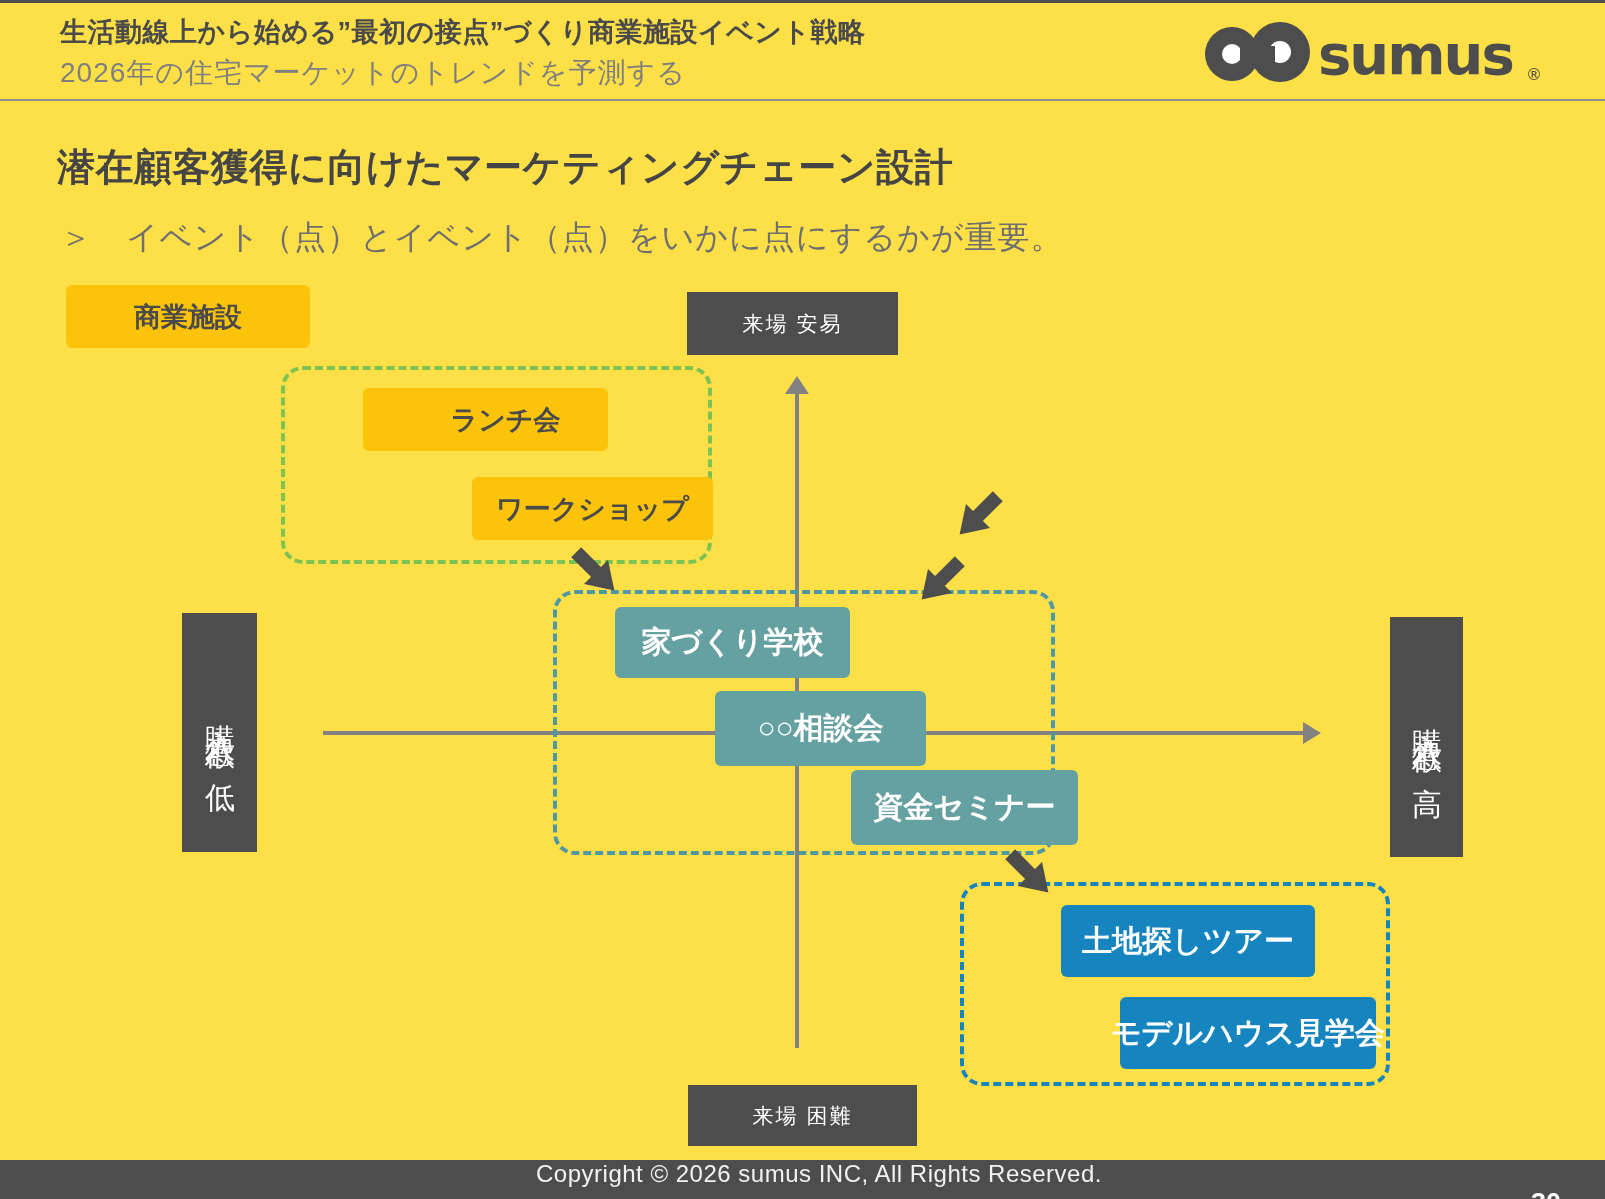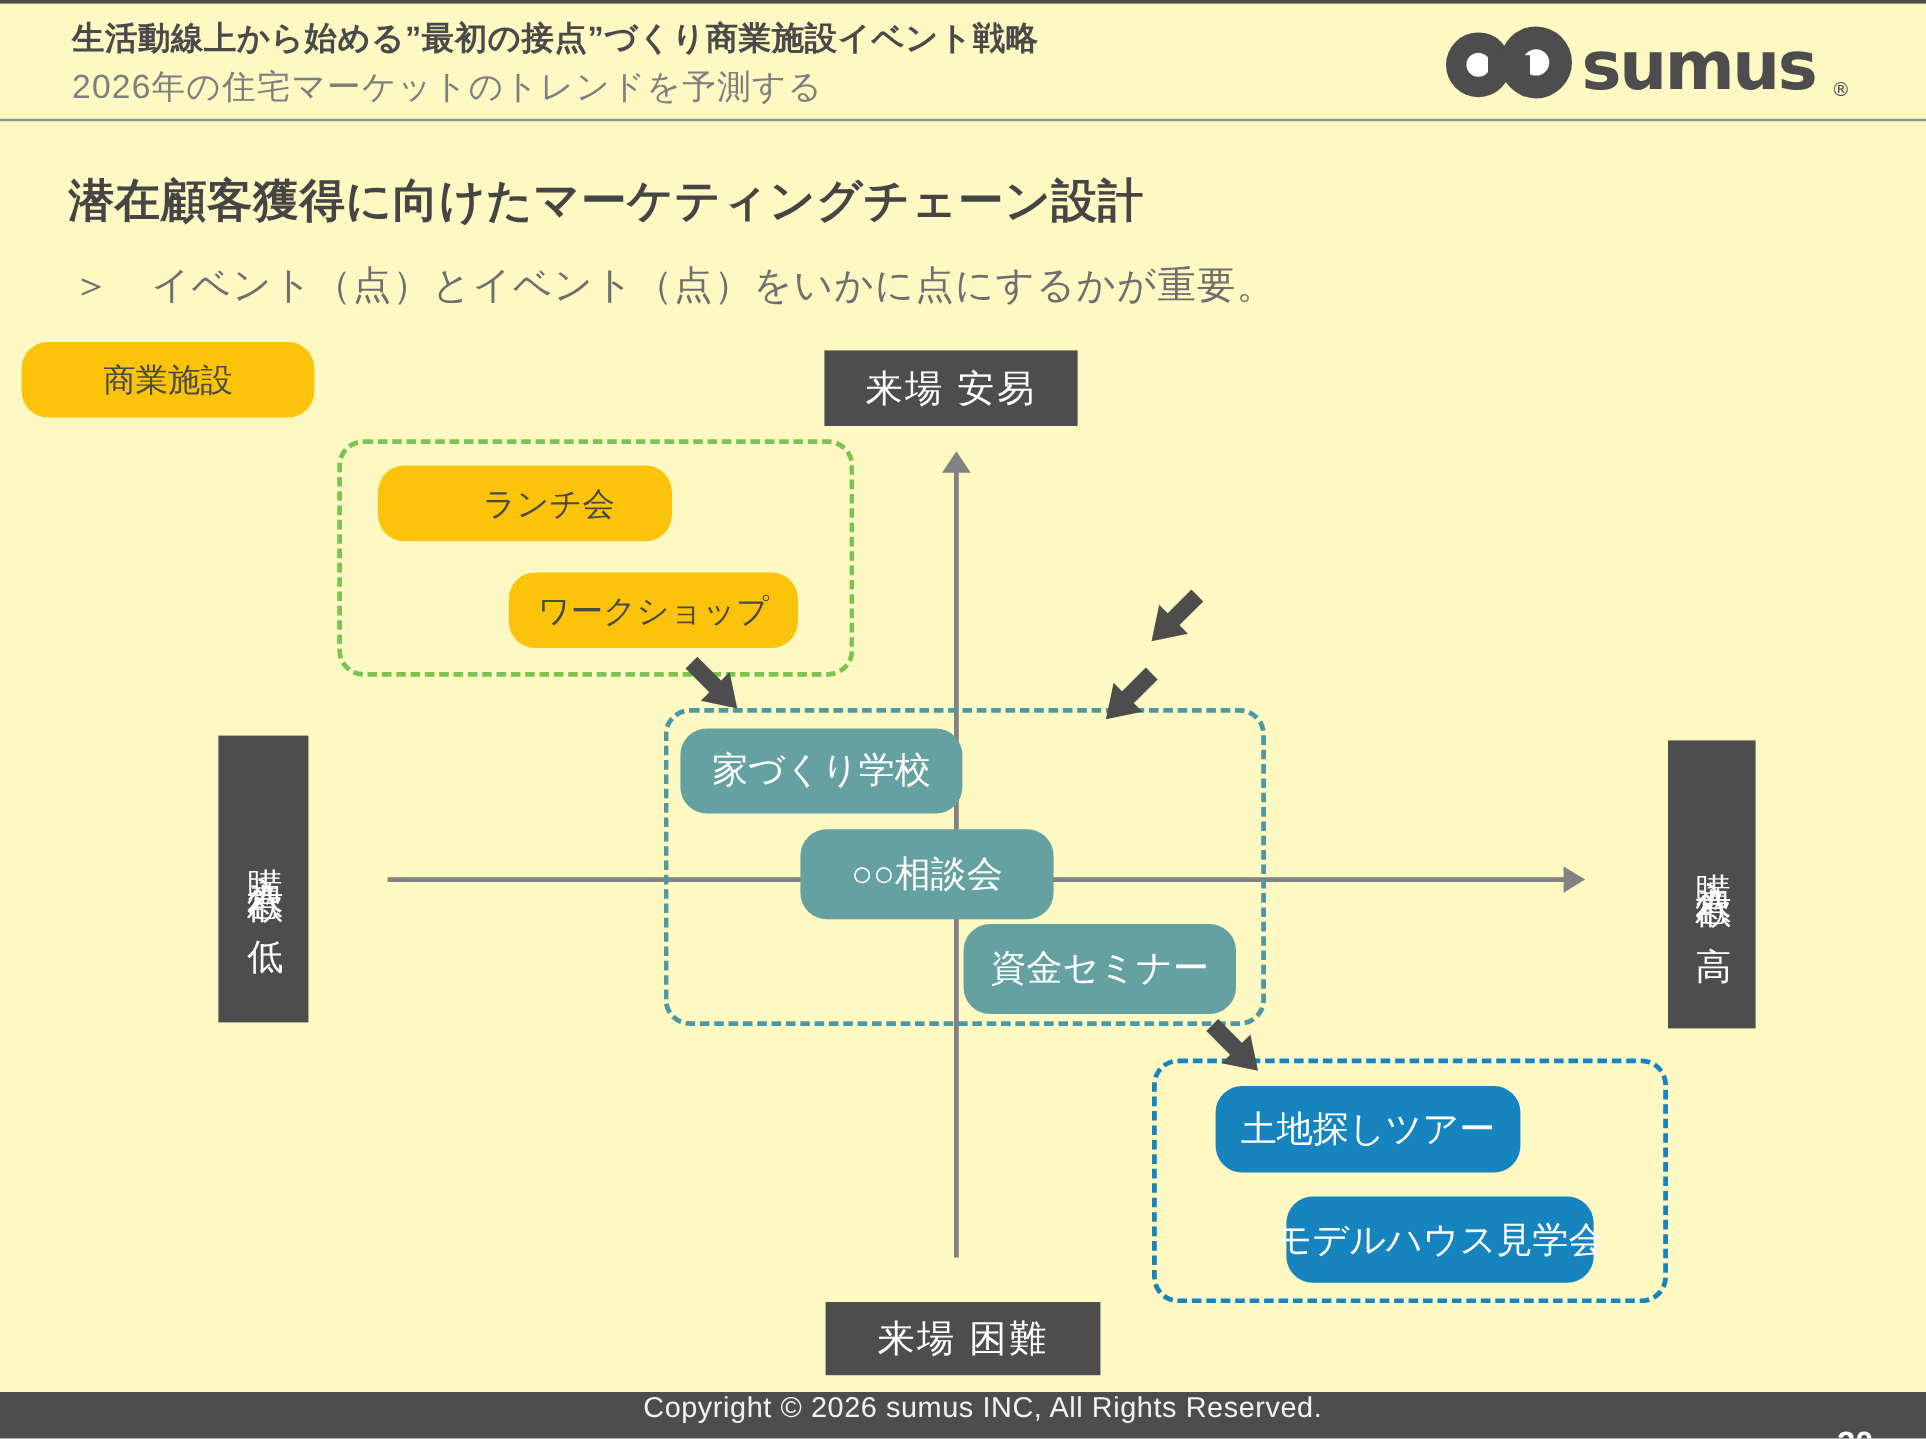--- a/index.html
+++ b/index.html
@@ -3,42 +3,42 @@
 <meta charset="utf-8">
 <style>
   :root{
     --dark:#4d4d4d; --yellow:#fcc30b; --teal:#66a1a2; --tealdash:#4e98a3;
     --blue:#1584bf; --green:#7cc353; --axis:#828282; --textdark:#4a4a4a;
     --textgray:#7f7f7f; --bulletgray:#6f6f6f;
   }
   *{margin:0;padding:0;box-sizing:border-box;}
   html,body{background:#fff;}
   body{font-family:"Liberation Sans","DejaVu Sans",sans-serif;}
-  .slide{position:relative;width:1605px;height:1199px;background:#fef9c3;overflow:hidden;}
+  .slide{position:relative;width:1605px;height:1199px;background:#fde047;overflow:hidden;}
   .abs{position:absolute;}
 
   
   .top-edge{left:0;top:0;width:1605px;height:3px;background:var(--dark);}
   .hdr-title{left:60px;top:14px;font-size:27px;font-weight:bold;color:var(--textdark);letter-spacing:.5px;white-space:nowrap;}
   .hdr-sub{left:60px;top:54px;font-size:28px;color:var(--textgray);letter-spacing:1px;white-space:nowrap;}
   .hdr-rule{left:0;top:99px;width:1605px;height:2px;background:#8f8f8f;}
   .logo{left:1200px;top:16px;width:345px;height:72px;text-align:right;}
 
   
   .heading{left:57px;top:142px;font-size:38px;font-weight:bold;color:#454545;letter-spacing:.5px;white-space:nowrap;}
   .bullet{left:60px;top:216px;font-size:32px;color:var(--bulletgray);letter-spacing:1px;white-space:nowrap;}
 
   
-  .evt{border-radius:22px;display:flex;align-items:center;justify-content:center;
-       font-weight:normal;white-space:nowrap;}
+  .evt{border-radius:6px;display:flex;align-items:center;justify-content:center;
+       font-weight:bold;white-space:nowrap;margin-left:48px;}
   .evt.yellow{background:var(--yellow);color:var(--textdark);font-size:27px;}
   .evt.teal{background:var(--teal);color:#fff;font-size:30px;}
   .evt.blue{background:var(--blue);color:#fff;font-size:30px;}
   .darkbox{background:var(--dark);color:#fff;display:flex;align-items:center;justify-content:center;
-           font-size:31px;letter-spacing:2px;white-space:nowrap;}
+           font-size:21px;letter-spacing:2px;white-space:nowrap;}
   .vlabel{writing-mode:vertical-rl;font-size:30px;letter-spacing:6px;}
 
   
   .dash{border-radius:22px;background:transparent;}
   .dash.green{border:4px dashed var(--green);}
   .dash.tealine{border:4px dashed var(--tealdash);}
   .dash.blueline{border:4px dashed var(--blue);}
 
   
   .vaxis{left:795px;top:392px;width:4px;height:656px;background:var(--axis);}

